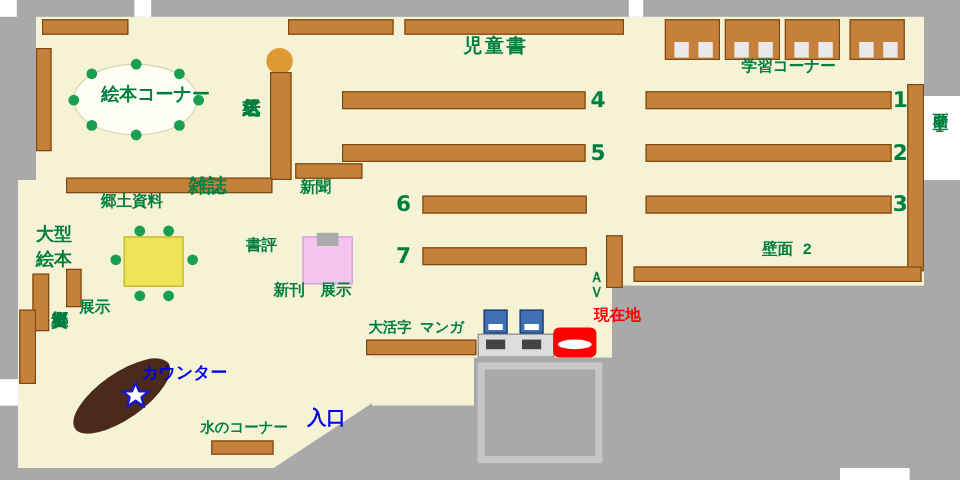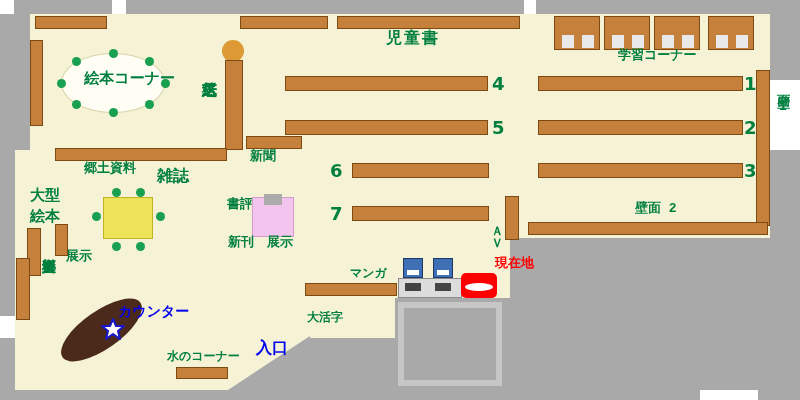--- a/index.html
+++ b/index.html
@@ -100,48 +100,48 @@
   <div class="shelf" style="left:756px;top:70px;width:14px;height:156px;"></div>
   <div class="lbl vert" style="left:775px;top:84px;height:64px;font-size:13px;">壁面 1</div>
   <div class="lbl" style="left:635px;top:202px;font-size:13px;">壁面 2</div>
   <div class="shelf" style="left:528px;top:222px;width:240px;height:13px;"></div>
 
   <div class="shelf" style="left:505px;top:196px;width:14px;height:44px;"></div>
   <div class="lbl vert" style="left:489px;top:218px;height:36px;font-size:12px;">ＡＶ</div>
 
   <div class="shelf" style="left:55px;top:148px;width:172px;height:13px;"></div>
   <div class="lbl" style="left:84px;top:162px;font-size:13px;">郷土資料</div>
-  <div class="lbl" style="left:157px;top:169px;font-size:16px;">雑誌</div>
+  <div class="lbl" style="left:157px;top:148px;font-size:16px;">雑誌</div>
 
   <div class="lbl" style="left:30px;top:186px;font-size:15px;line-height:21px;">
     <div>大型</div>
     <div>絵本</div>
   </div>
   <div class="shelf" style="left:27px;top:228px;width:14px;height:48px;"></div>
   <div class="shelf" style="left:16px;top:258px;width:14px;height:62px;"></div>
   <div class="shelf" style="left:55px;top:224px;width:13px;height:32px;"></div>
   <div class="lbl" style="left:66px;top:250px;font-size:13px;">展示</div>
   <div class="lbl vert" style="left:40px;top:248px;height:72px;font-size:14px;">郷土資料</div>
 
   <div class="abs" style="left:103px;top:197px;width:50px;height:42px;background:var(--table_yellow,#efe359);border:1px solid #c0b424;box-sizing:border-box;"></div>
   <div class="dot" style="left:112px;top:188px;"></div>
   <div class="dot" style="left:136px;top:188px;"></div>
   <div class="dot" style="left:112px;top:242px;"></div>
   <div class="dot" style="left:136px;top:242px;"></div>
   <div class="dot" style="left:92px;top:212px;"></div>
   <div class="dot" style="left:156px;top:212px;"></div>
 
-  <div class="lbl" style="left:227px;top:198px;font-size:13px;">書評</div>
+  <div class="lbl" style="left:205px;top:198px;font-size:13px;">書評</div>
   <div class="abs" style="left:252px;top:197px;width:42px;height:40px;background:var(--pink,#f2c4ee);border:1px solid #d49cd0;box-sizing:border-box;"></div>
   <div class="abs" style="left:264px;top:194px;width:18px;height:11px;background:#ababab;"></div>
   <div class="lbl" style="left:228px;top:236px;font-size:13px;">新刊　展示</div>
   <div class="lbl" style="left:210px;top:251px;width:100px;text-align:center;font-size:11px;line-height:14px;">
   </div>
 
-  <div class="lbl" style="left:307px;top:268px;font-size:12px;margin-top:44px;">大活字</div>
+  <div class="lbl" style="left:307px;top:268px;font-size:12px;">大活字</div>
   <div class="lbl" style="left:350px;top:268px;font-size:12px;">マンガ</div>
   <div class="shelf" style="left:305px;top:283px;width:92px;height:13px;"></div>
 
   <div class="abs" style="left:398px;top:278px;width:64px;height:20px;background:#dcdcdc;border:1px solid #8a8a8a;box-sizing:border-box;"></div>
   <div class="abs" style="left:403px;top:258px;width:20px;height:20px;background:#3f6fb5;border:1px solid #1d3a66;box-sizing:border-box;">
     <span class="abs" style="left:3px;top:11px;width:12px;height:5px;background:#ffffff;"></span>
   </div>
   <div class="abs" style="left:433px;top:258px;width:20px;height:20px;background:#3f6fb5;border:1px solid #1d3a66;box-sizing:border-box;">
     <span class="abs" style="left:3px;top:11px;width:12px;height:5px;background:#ffffff;"></span>
   </div>

